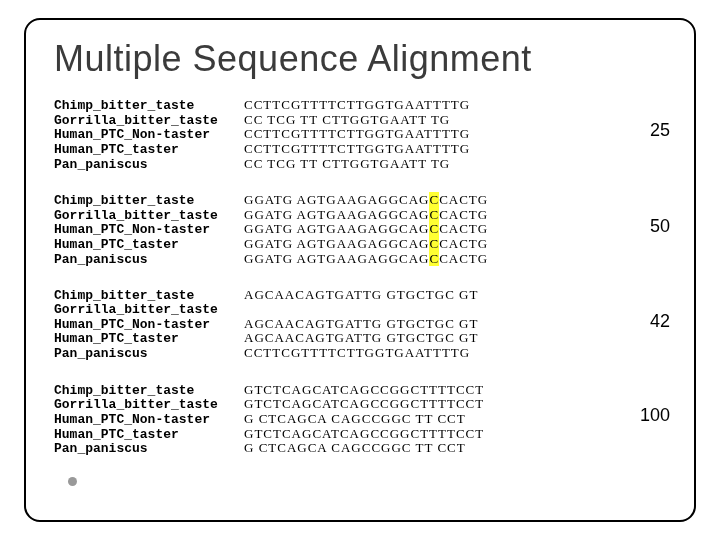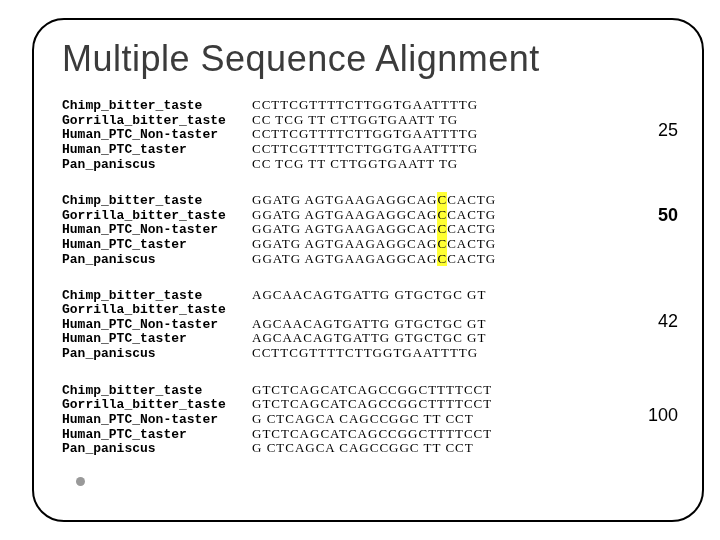--- a/index.html
+++ b/index.html
@@ -15,24 +15,23 @@
     width: 720px;
     height: 540px;
     padding: 18px 24px;
     position: relative;
   }
   .frame {
     box-sizing: border-box;
     width: 100%;
     height: 100%;
     border: 2px solid #000;
-    border-radius: 32px;
+    border-radius: 16px;
     padding: 12px 28px 14px 28px;
     position: relative;
-    margin-left: 8px;
   }
   .title {
     font-size: 36px;
     font-weight: 400;
     color: #3b3b3b;
     margin: 6px 0 18px 0;
     text-align: left;
     letter-spacing: 0.5px;
   }
   .align-wrap {
@@ -129,21 +128,21 @@
             <span class="seq">GGATG AGTGAAGAGGCAG<span class="hl">C</span>CACTG</span>
           </div>
           <div class="row">
             <span class="seqname">Human_PTC_taster</span>
             <span class="seq">GGATG AGTGAAGAGGCAG<span class="hl">C</span>CACTG</span>
           </div>
           <div class="row">
             <span class="seqname">Pan_paniscus</span>
             <span class="seq">GGATG AGTGAAGAGGCAG<span class="hl">C</span>CACTG</span>
           </div>
-          <div class="posnum" style="top: 13px; font-weight: bold;">50</div>
+          <div class="posnum" style="top: 24px;">50</div>
         </div>
         <div class="block">
           <div class="row">
             <span class="seqname">Chimp_bitter_taste</span>
             <span class="seq">AGCAACAGTGATTG GTGCTGC GT</span>
           </div>
           <div class="row">
             <span class="seqname">Gorrilla_bitter_taste</span>
           </div>
           <div class="row">

